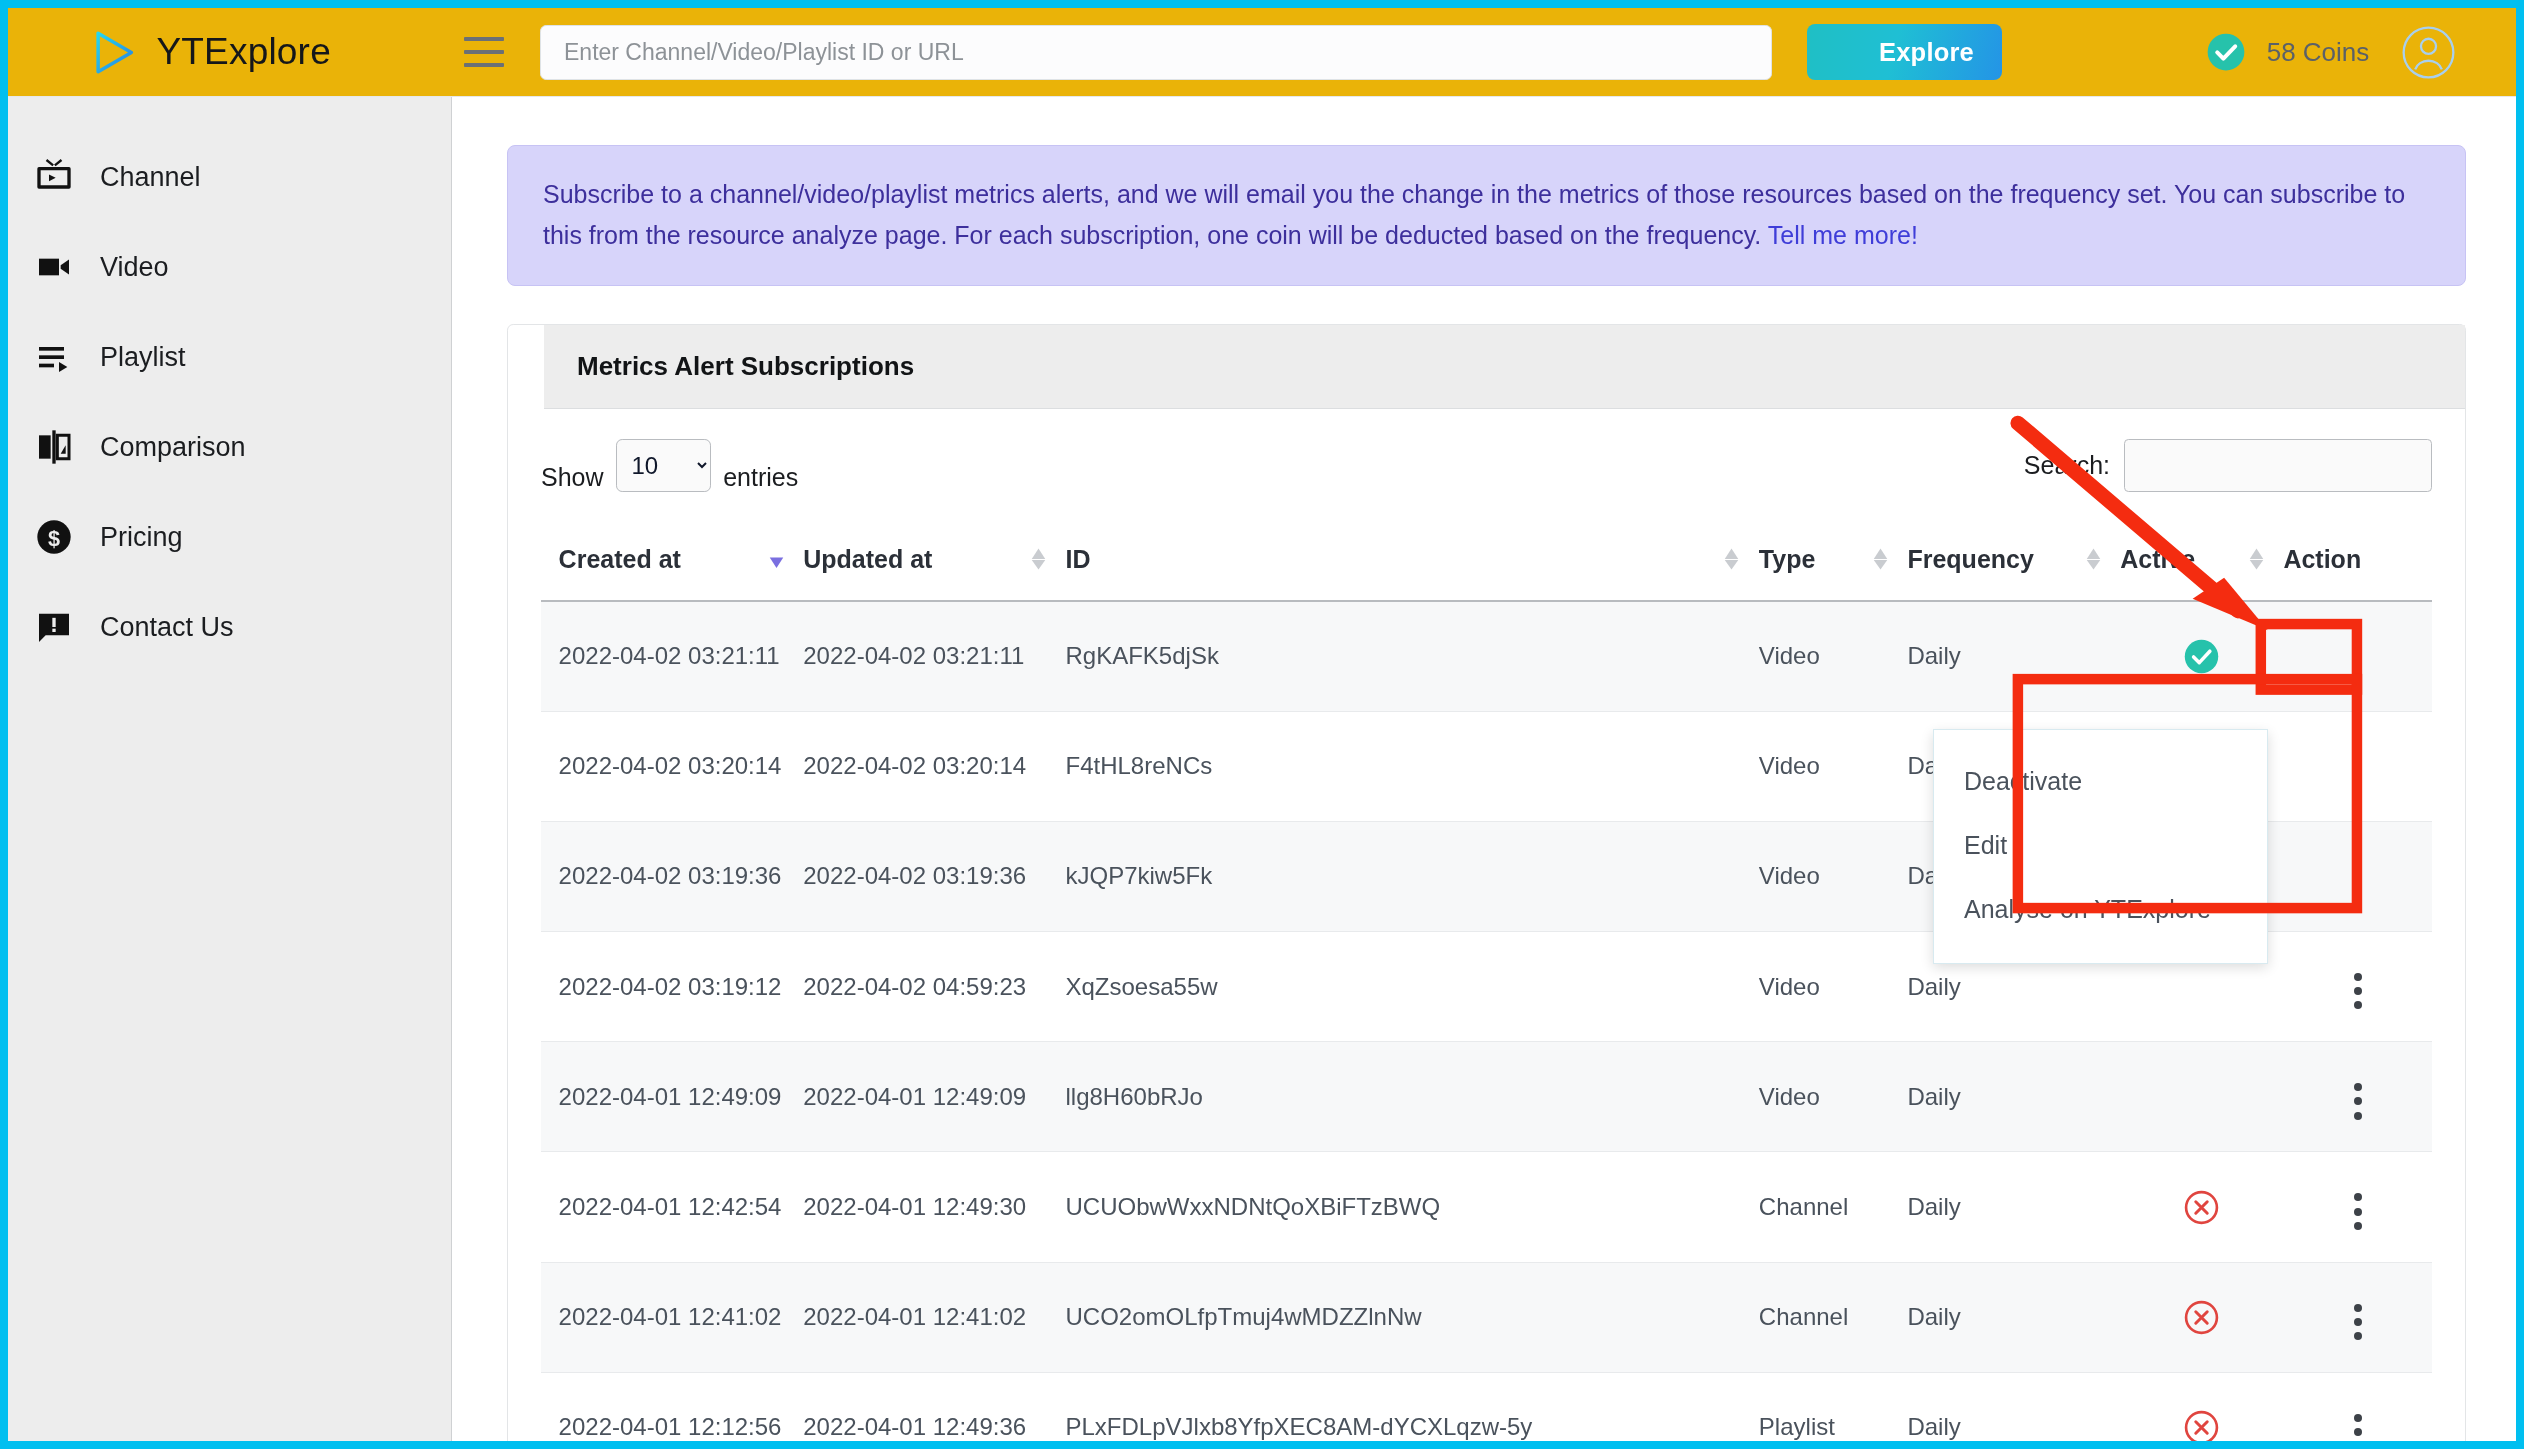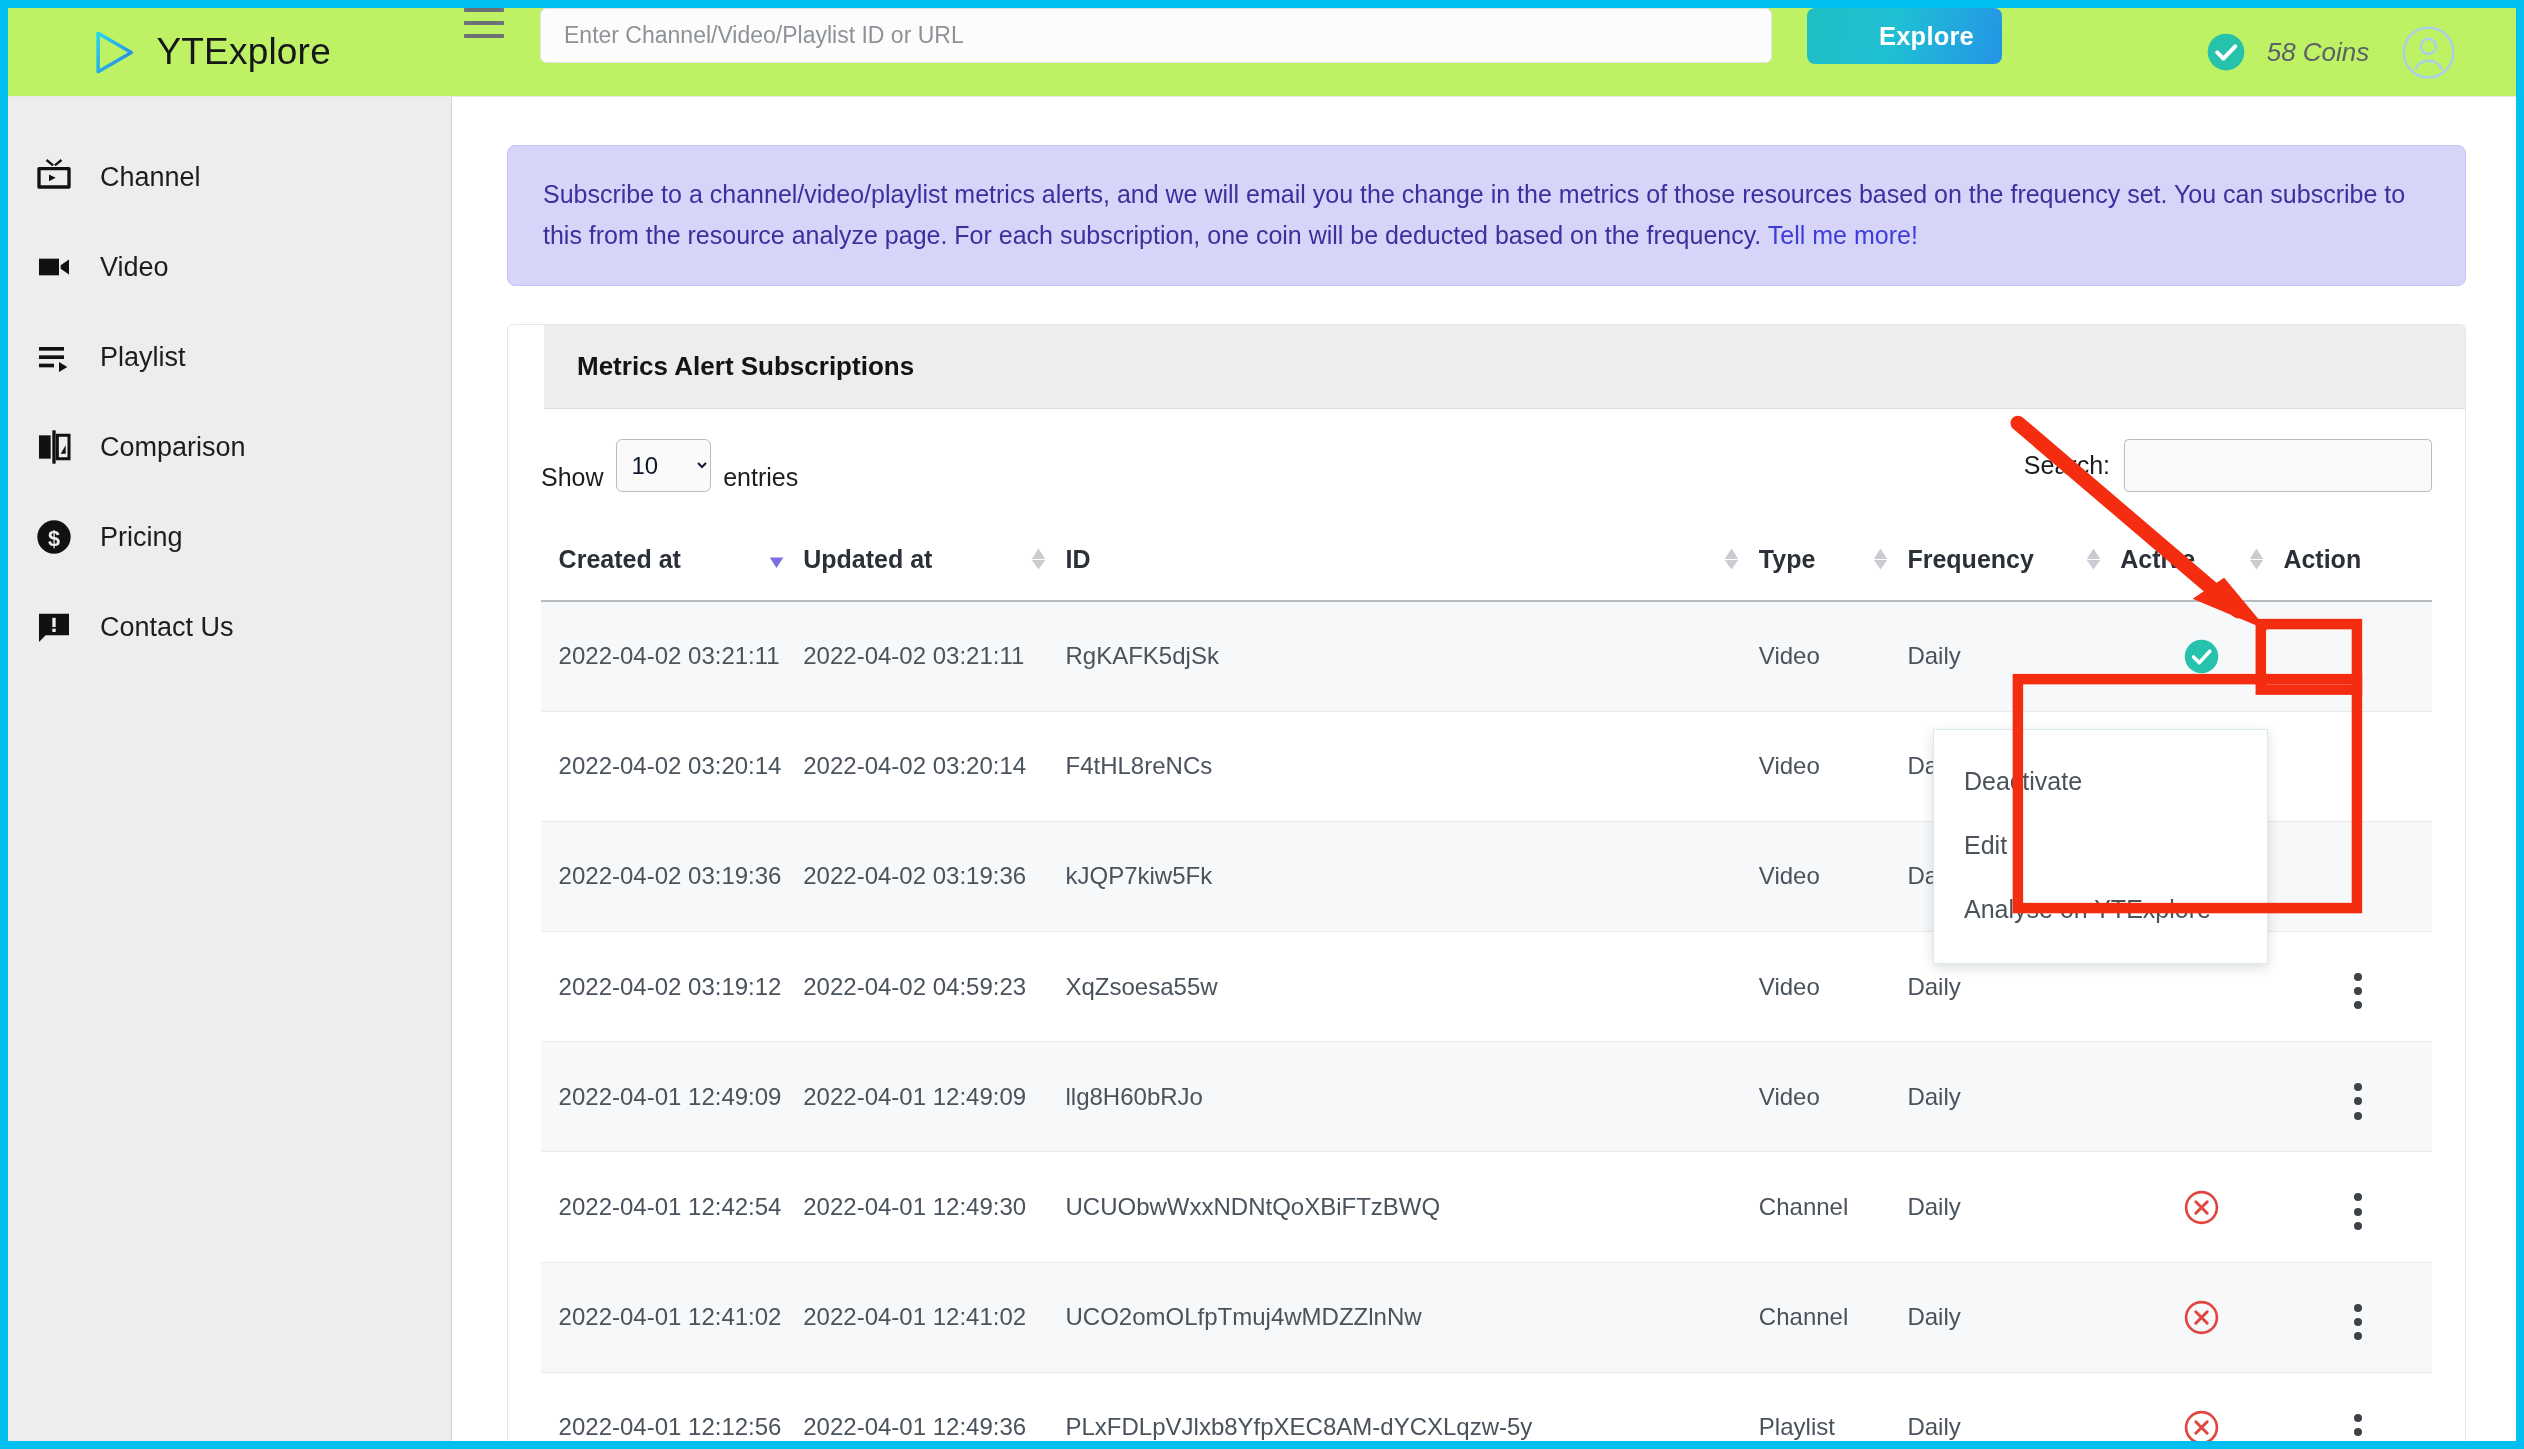--- a/index.html
+++ b/index.html
@@ -17,23 +17,23 @@
   }
   #app {
     position: absolute; inset: 0;
     background: #ffffff;
     display: flex; flex-direction: column;
   }
 
   
   #header {
     height: 89px; flex: 0 0 89px;
-    background: #bef264;
+    background: #eab308;
     border-bottom: 0.9px solid #e6e8ea;
-    display: flex; 
+    display: flex; align-items: center;
     position: relative; z-index: 40;
   }
   .brand { display: flex; align-items: center; gap: 19.4px; width: 431px; padding-left: 81px; }
   .logo-mark { width: 48px; height: 49px; display: block; }
   .brand-name { font-size: 37px; font-weight: 400; color: #15171a; letter-spacing: 0.2px; }
 
   .hamburger { width: 40px; height: 30px; display: flex; flex-direction: column;
     justify-content: space-between; margin-left: 25px; cursor: pointer; }
   .hamburger span { display: block; height: 4.4px; background: #6b7076; border-radius: 0.9px; }
 
@@ -52,21 +52,21 @@
     width: 195px; height: 56px;
     border: none; border-radius: 8px;
     background: linear-gradient(105deg,#1fbfc4 0%,#1fbfd4 45%,#2494e6 100%);
     color: #ffffff; font-size: 25.5px; font-weight: 700;
     font-family: "Liberation Sans", sans-serif;
     cursor: pointer; letter-spacing: 0.2px; padding-left: 44px;
   }
 
   .header-right { margin-left: auto; display: flex; align-items: center; gap: 19.4px; padding-right: 60px; }
   .coin-check { width: 42px; height: 42px; }
-  .coins-label { font-size: 26px; color: #5b6168; font-style: italic; }
+  .coins-label { font-size: 26px; color: #5b6168; }
   .avatar { width: 55px; height: 55px; margin-left: 12.3px; }
 
   
   #body { flex: 1; display: flex; min-height: 0; position: relative; }
 
   
   #sidebar {
     width: 444px; flex: 0 0 444px;
     background: #ededed;
     border-right: 1.8px solid #cfd1d3;

